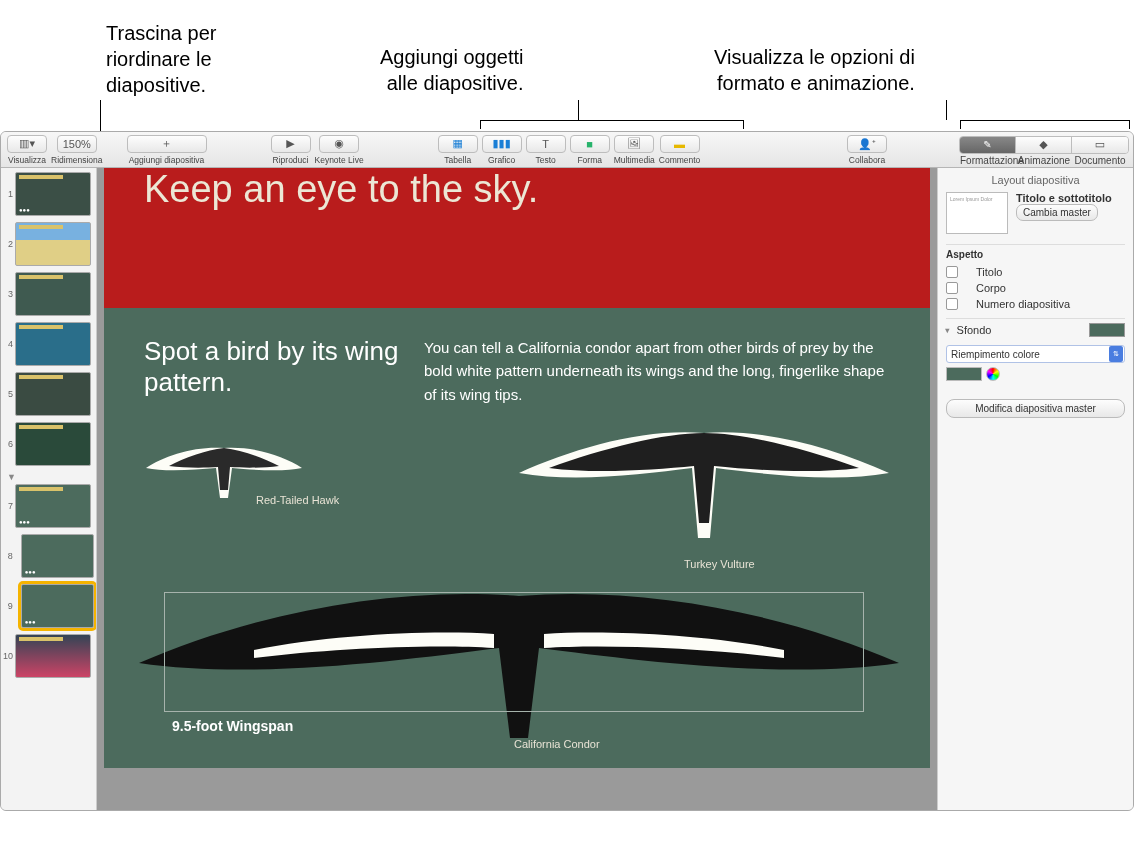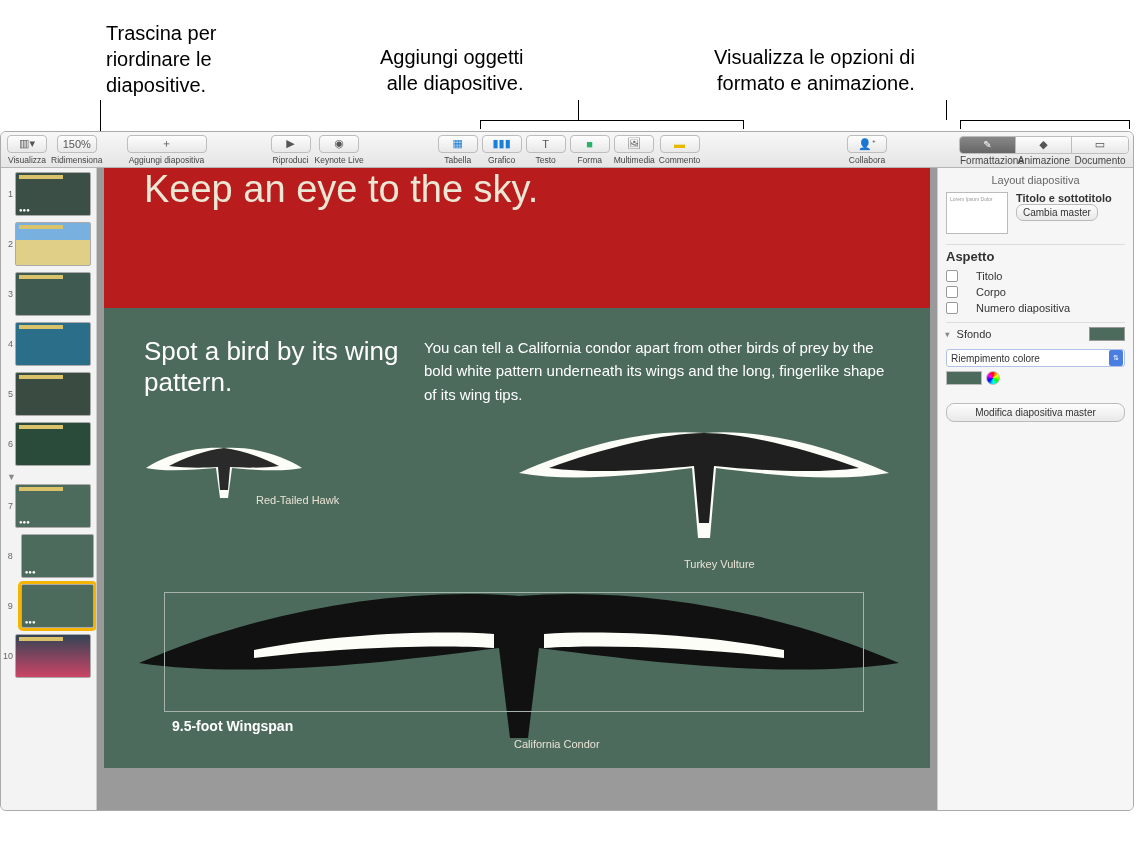--- a/index.html
+++ b/index.html
@@ -182,21 +182,21 @@
   font-size:5px; color:#999; padding:3px; position:relative;
 }
 .master-info { flex:1; }
 .master-title { font-size:11px; font-weight:600; }
 .master-btn {
   font-size:10px; padding:2px 6px;
   background:linear-gradient(#fdfdfd,#e8e8e8);
   border:1px solid #bbb; border-radius:7px;
   display:inline-block;
 }
-.insp-section-title { font-size:13px; font-weight:600; padding:4px 0; border-top:1px solid #ddd; margin-top:6px;}
+.insp-section-title { font-size:10px; font-weight:600; padding:4px 0; border-top:1px solid #ddd; margin-top:6px;}
 .chk-row { display:flex; align-items:center; gap:18px; padding:2px 0;}
 .chk { width:12px;height:12px;border:1px solid #999;border-radius:2px;background:#fff;}
 .sfondo-row { display:flex;align-items:center;justify-content:space-between; padding:4px 0; border-top:1px solid #ddd;margin-top:6px;}
 .disclosure-tri { display:inline-block; transform:rotate(90deg); font-size:9px; color:#888; margin-right:3px;}
 .color-well { width:36px;height:14px;border:1px solid #999;background:#4c6b5d;}
 .dropdown {
   width:100%; height:18px; border:1px solid #b0c2e6; border-radius:3px;
   background:#fff; font-size:10px; padding:1px 4px;
   display:flex;justify-content:space-between;align-items:center;
   margin-top:4px;

